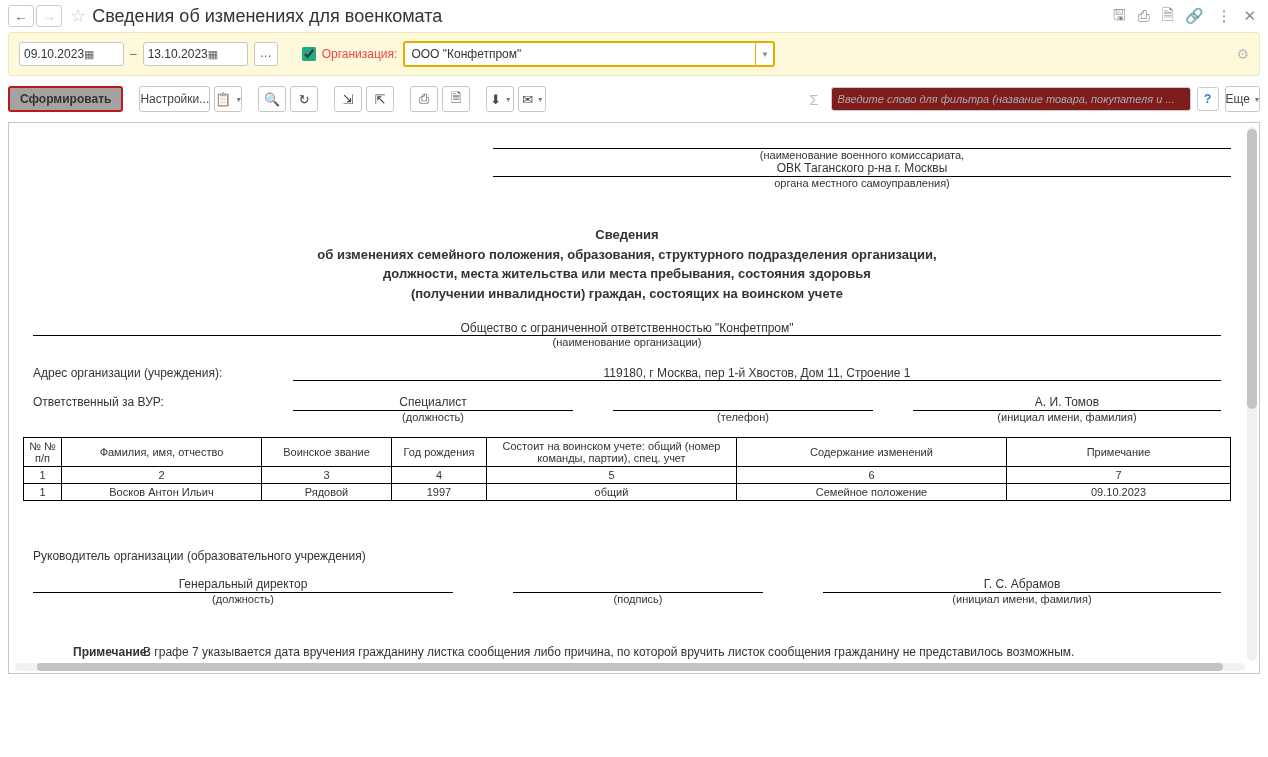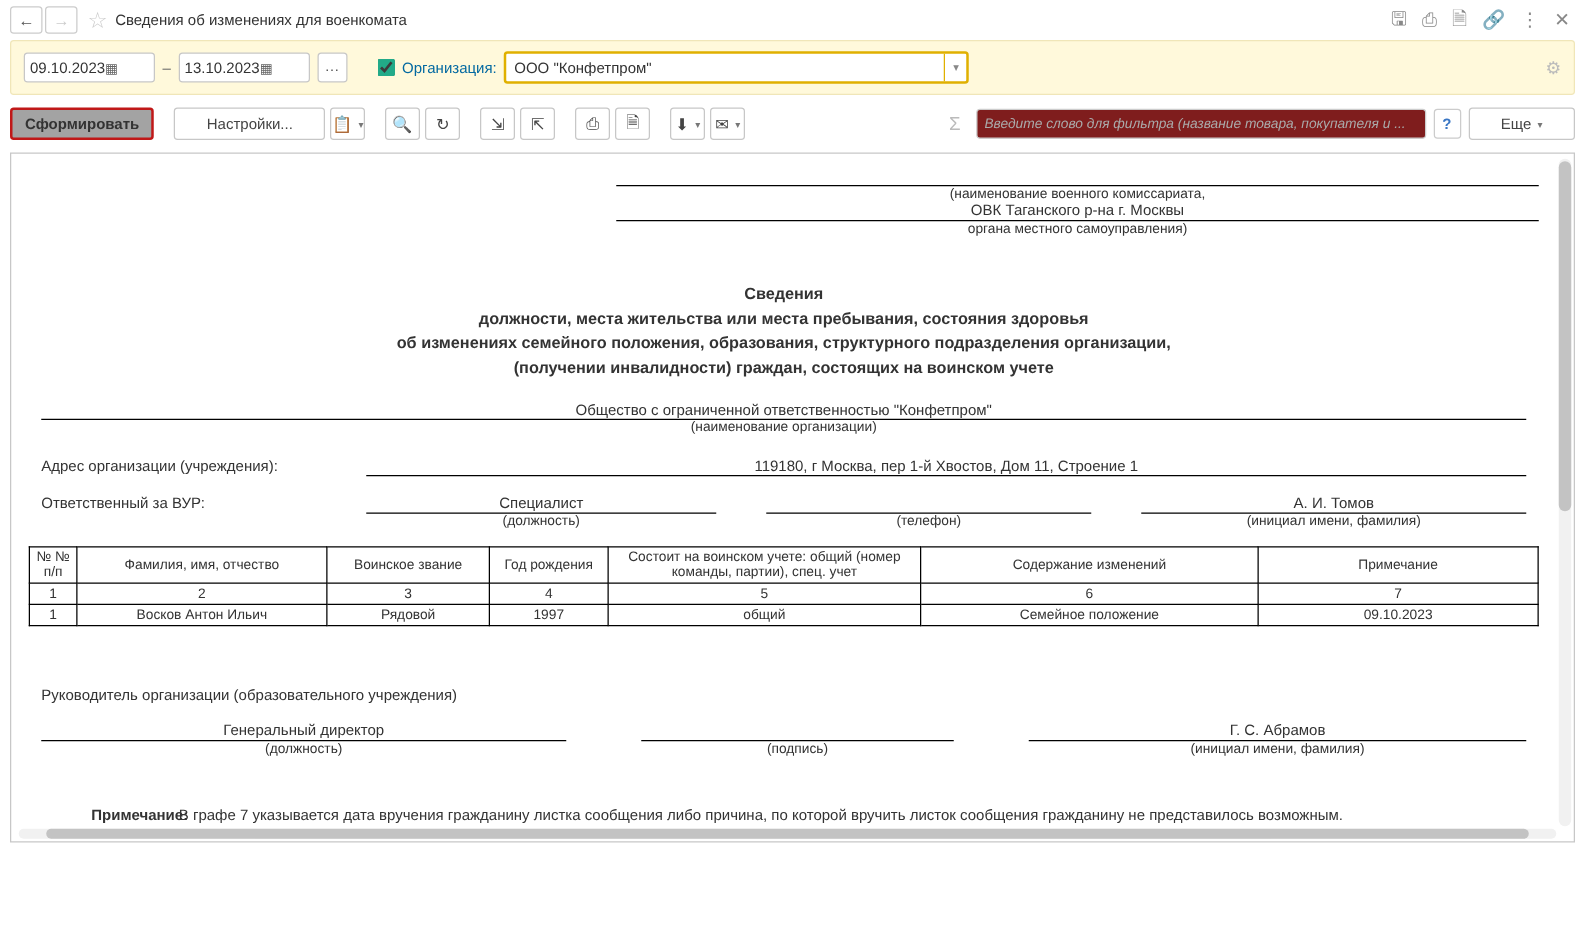--- a/index.html
+++ b/index.html
@@ -28,21 +28,21 @@
     display: inline-flex;
     align-items: center;
     justify-content: center;
     margin-right: 2px;
     cursor: pointer;
     font-size: 13px;
     color: #555;
   }
   .nav-btn.disabled { color: #ccc; }
   .star-icon { font-size: 18px; color: #ccc; margin: 0 6px; cursor: pointer; }
-  .title-text { font-size: 12px; font-weight: 400; color: #333; flex: 1; }
+  .title-text { font-size: 18px; font-weight: 400; color: #333; flex: 1; }
   .titlebar-right { display: flex; gap: 12px; align-items: center; margin-right: 4px;}
   .titlebar-right .ticon { font-size: 15px; color: #888; cursor: pointer; }
   
   .filterbar {
     background: #fff9db;
     border: 1px solid #f0e6b8;
     margin: 0 8px;
     padding: 8px 10px;
     display: flex;
     align-items: center;
@@ -66,21 +66,21 @@
     width: 24px; height: 24px;
     border: 1px solid #c7c7c7;
     background: #fff;
     border-radius: 3px;
     text-align: center;
     line-height: 20px;
     cursor: pointer;
     color: #555;
   }
   .chk { width: 14px; height: 14px; accent-color: #2a8; margin-left: 18px; }
-  .lbl { color: #0369a1; }
+  .lbl { color: #ef4444; }
   .org-combo {
     border: 2px solid #e0b000;
     background: #fff;
     height: 26px;
     width: 372px;
     display: inline-flex;
     align-items: center;
     padding: 0 6px;
     border-radius: 3px;
     position: relative;
@@ -98,21 +98,21 @@
     align-items: center;
     padding: 10px 8px 6px 8px;
     gap: 6px;
   }
   .tgroup { display: inline-flex; gap: 4px; margin-right: 10px; }
   .tbtn {
     height: 26px;
     border: 1px solid #c7c7c7;
     background: #fff;
     border-radius: 3px;
-    padding: 0 25px;
+    padding: 0 0;
     display: inline-flex;
     align-items: center;
     justify-content: center;
     cursor: pointer;
     font-size: 12px;
     color: #444;
     gap: 3px;
   }
   .tbtn.icon-only { width: 28px; padding: 0; font-size: 13px; }
   .tbtn .drop { font-size: 8px; color: #777; margin-left: 2px;}
@@ -296,22 +296,22 @@
 
     <div class="r-head">
       <div class="line" style="height:14px;"></div>
       <div class="sub">(наименование военного комиссариата,</div>
       <div class="line">ОВК Таганского р-на г. Москвы</div>
       <div class="sub">органа местного самоуправления)</div>
     </div>
 
     <div class="r-title">
       <div>Сведения</div>
+      <div>об изменениях семейного положения, образования, структурного подразделения организации,</div>
       <div>должности, места жительства или места пребывания, состояния здоровья</div>
-      <div>об изменениях семейного положения, образования, структурного подразделения организации,</div>
       <div>(получении инвалидности) граждан, состоящих на воинском учете</div>
     </div>
 
     <div class="org-line">Общество с ограниченной ответственностью "Конфетпром"</div>
     <div class="org-sub">(наименование организации)</div>
 
     <div class="inforow">
       <div class="lblcell">Адрес организации (учреждения):</div>
       <div class="valcell">119180, г Москва, пер 1-й Хвостов, Дом 11, Строение 1</div>
     </div>

